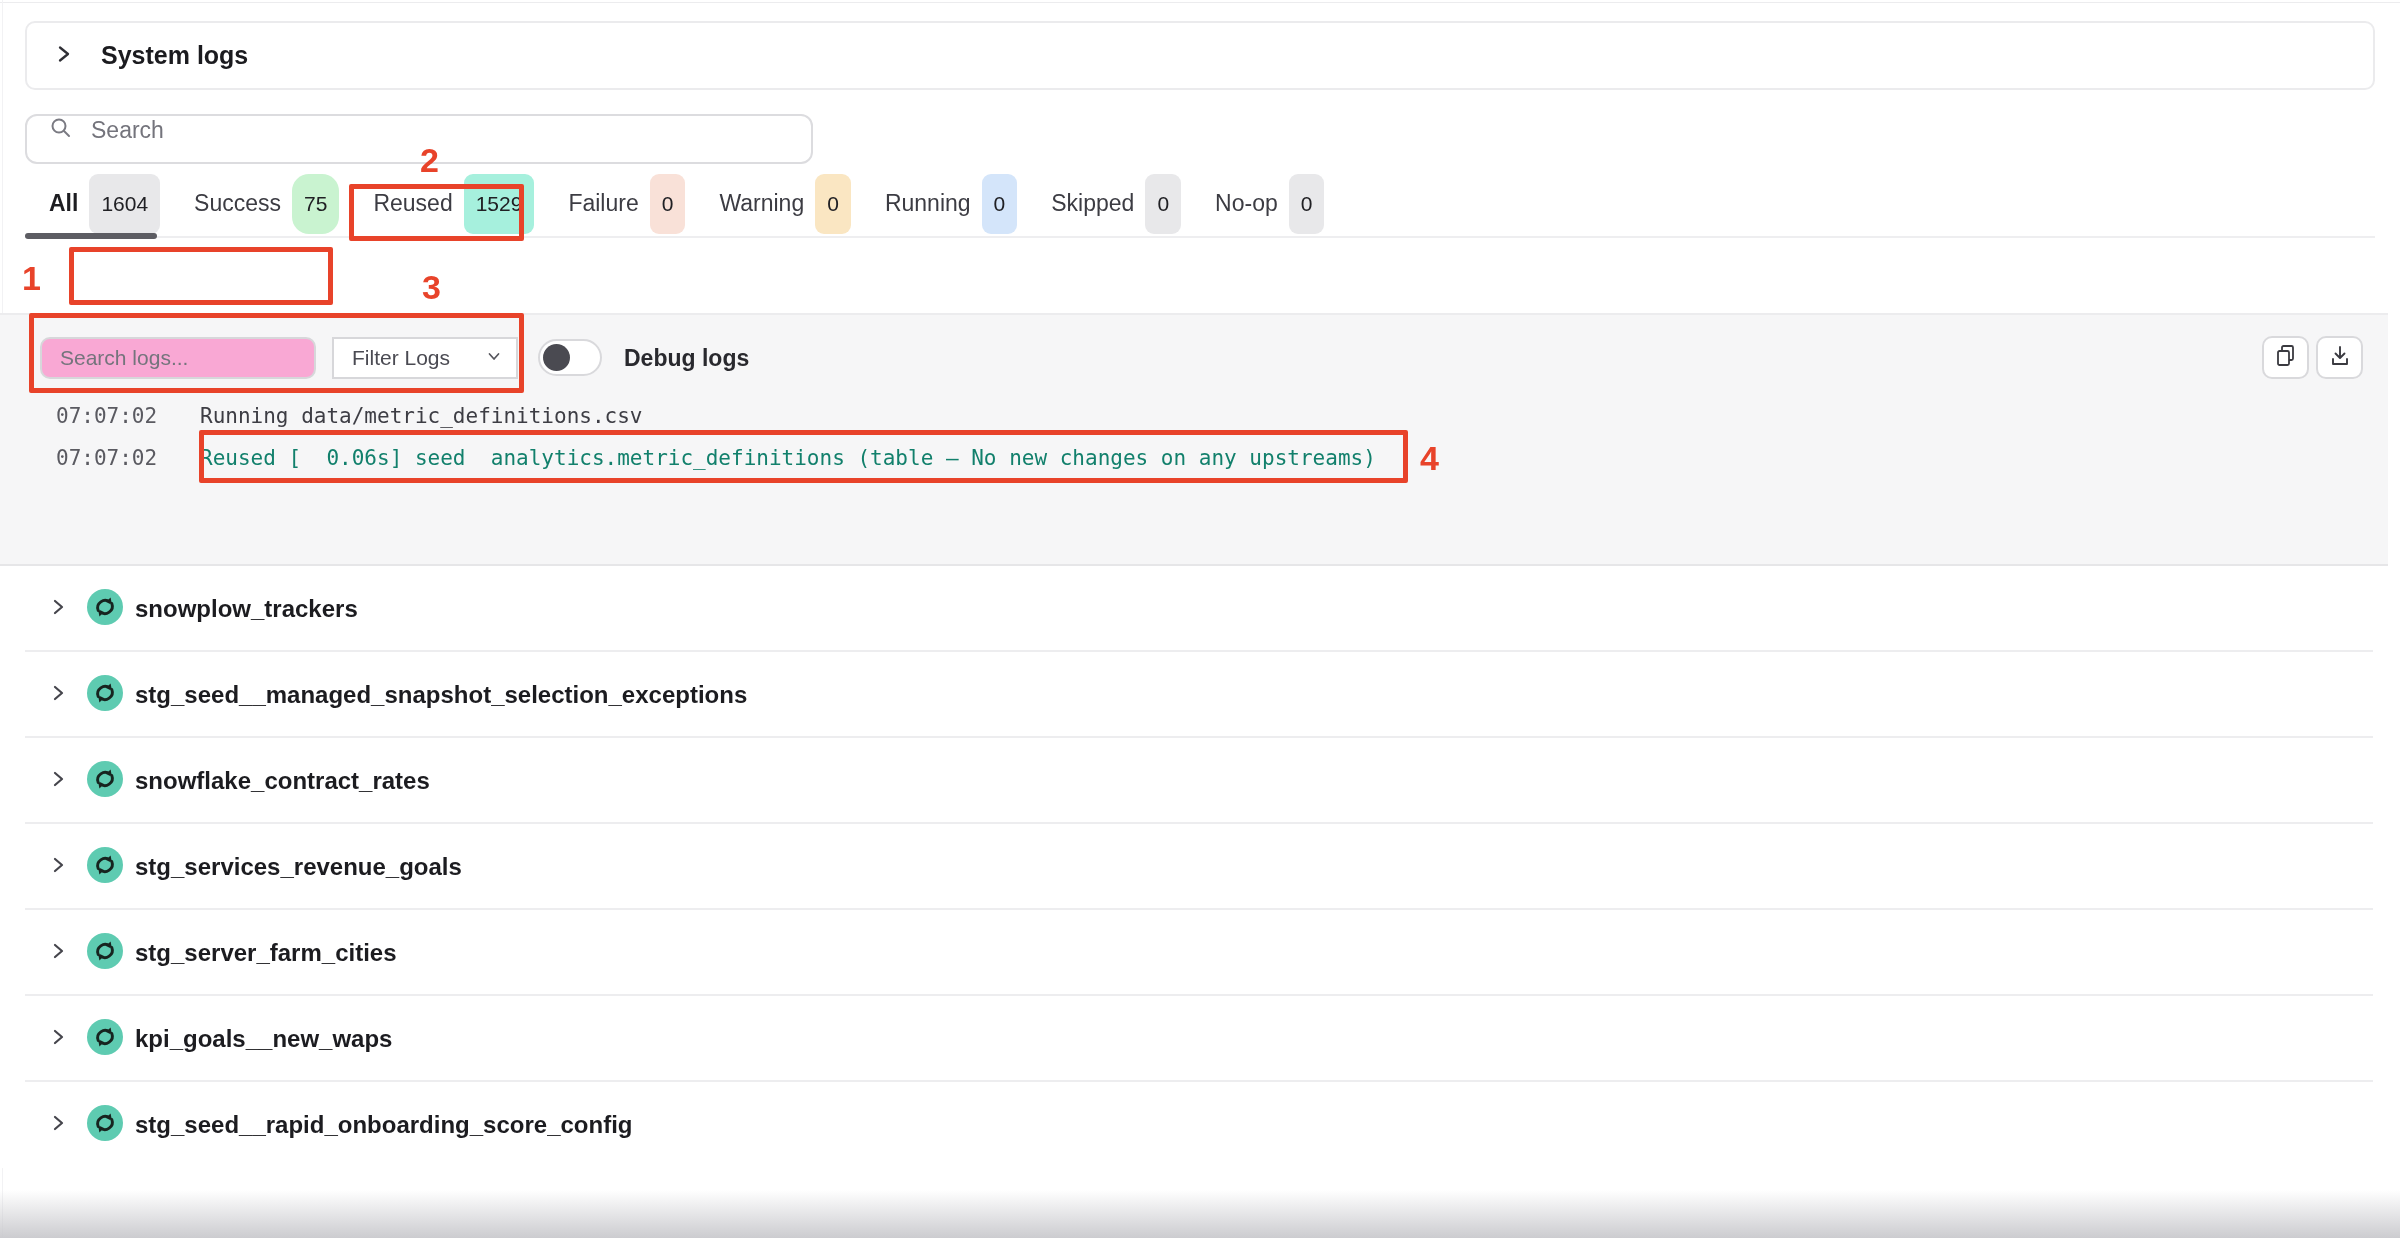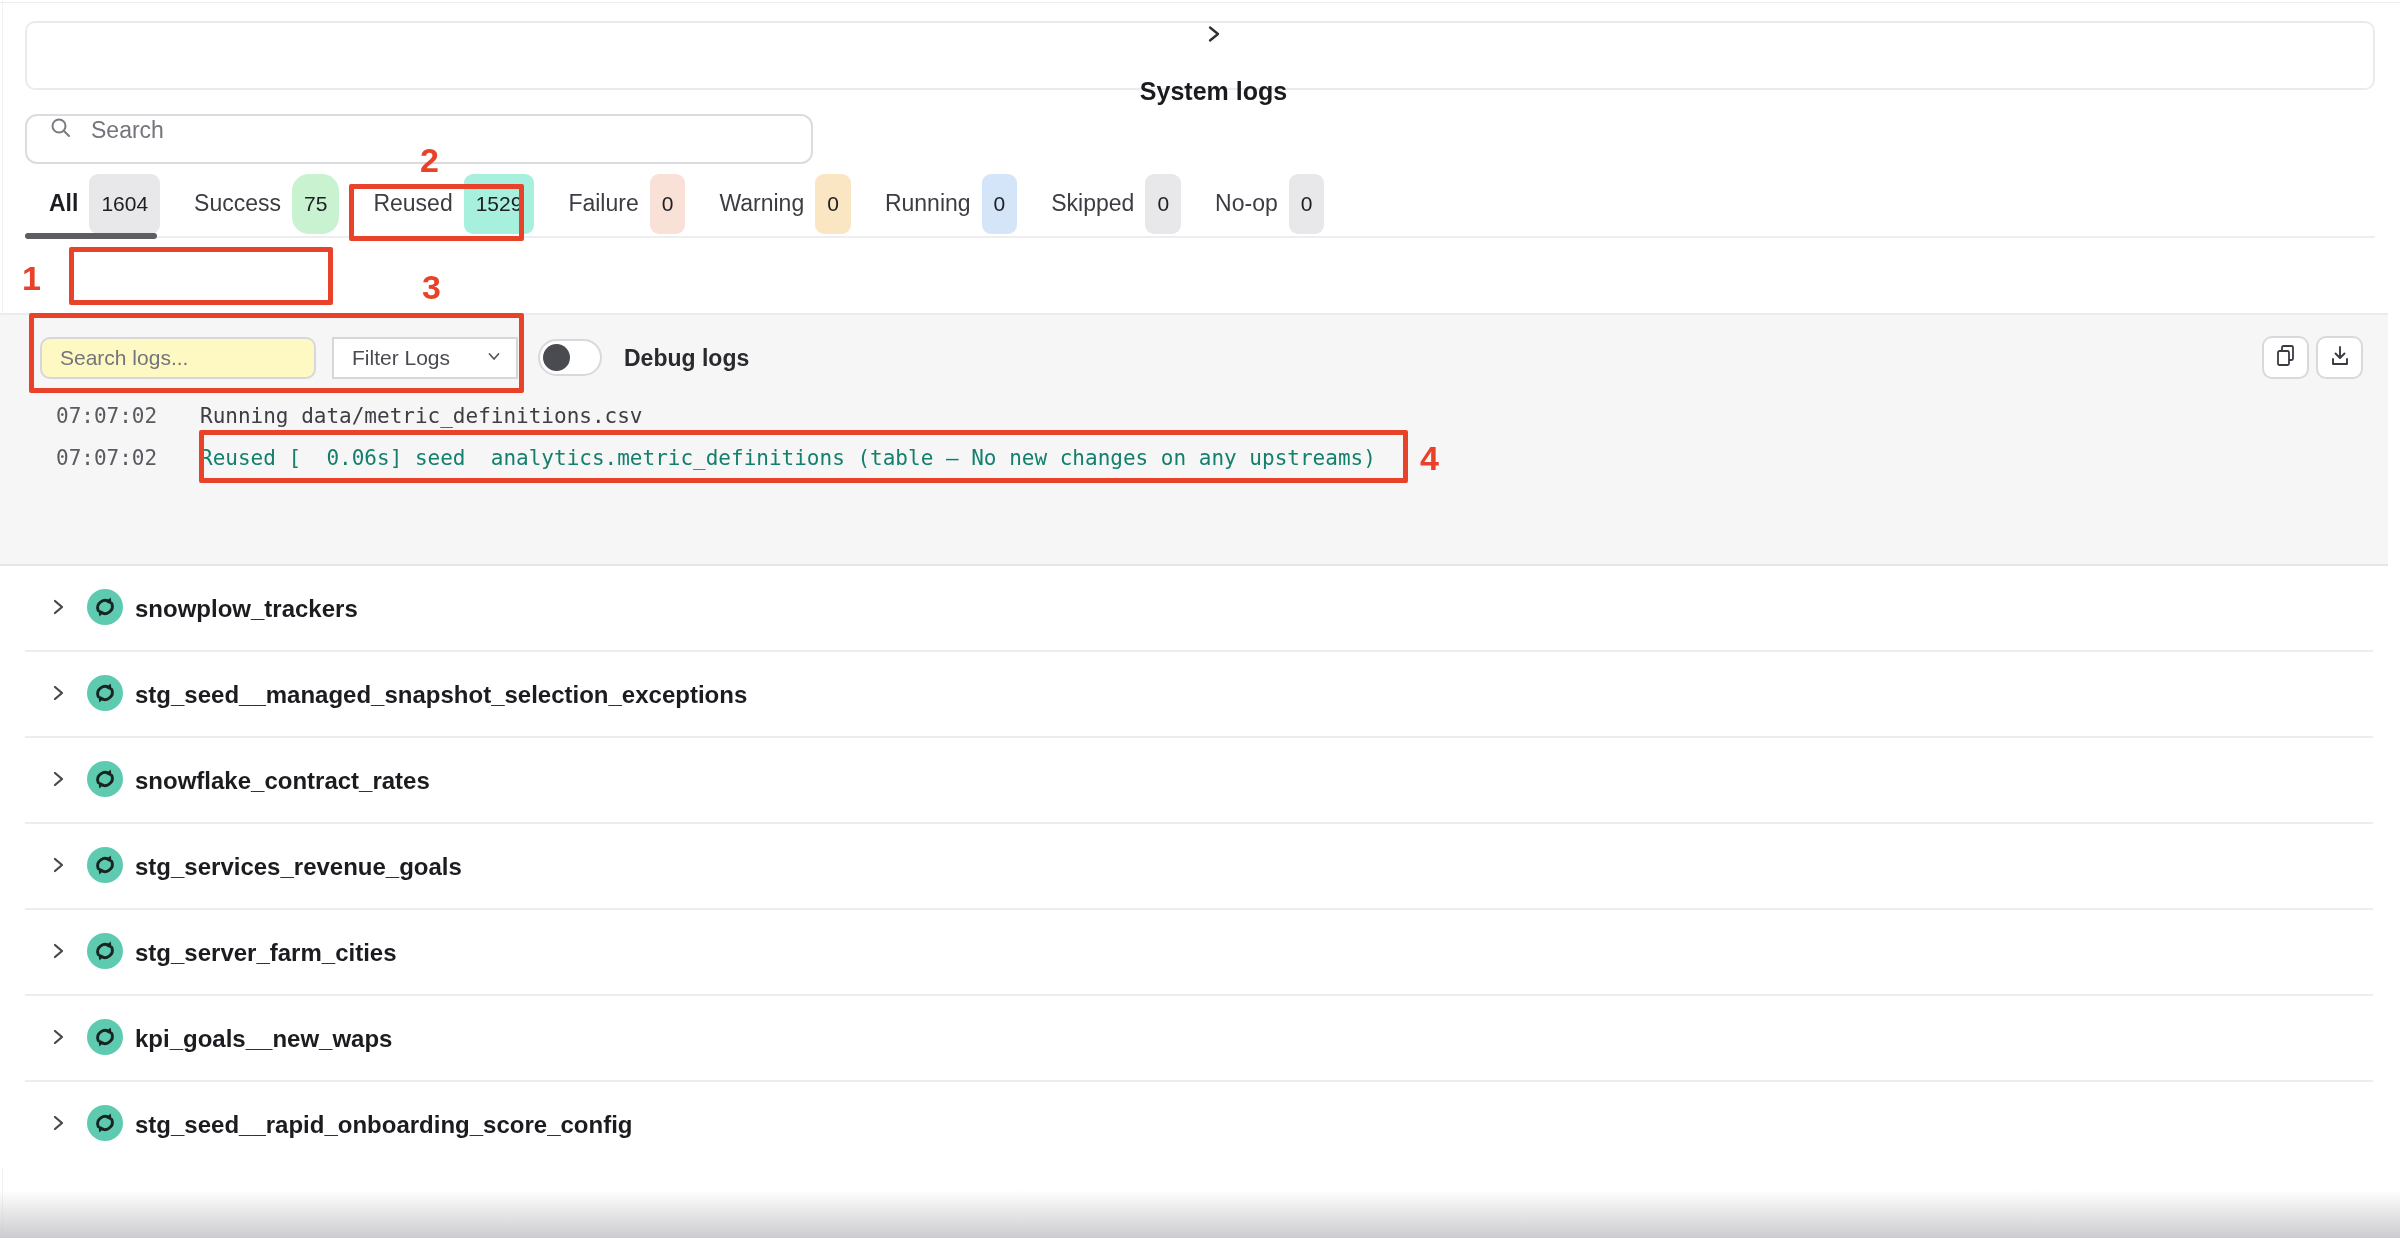--- a/index.html
+++ b/index.html
@@ -9,21 +9,21 @@
     -webkit-font-smoothing:antialiased;
     --ann:#e8432a; --reused:#12806c; --seed-bg:#5ecbb1; --seed-glyph:#17241f;
   }
   .page{position:relative;width:2400px;height:1238px;background:#fff;overflow:hidden;}
   .hairline-top{position:absolute;left:0;top:2px;width:100%;height:1px;background:#ececee;}
   .hairline-left{position:absolute;left:2px;top:0;width:1px;height:100%;background:#f2f2f4;}
 
   
   .syslog-card{position:absolute;left:25px;top:21px;width:2350px;height:69px;
     border:2px solid #ebebed;border-radius:10px;background:#fff;
-    display:flex;align-items:center;box-sizing:border-box;padding-left:27px;gap:28px;flex-direction:column;}
+    display:flex;align-items:center;box-sizing:border-box;padding-left:27px;gap:28px;}
   .syslog-title{font-size:25px;font-weight:700;color:#1b1b1f;}
 
   
   .search-card{position:absolute;left:25px;top:114px;width:788px;height:50px;
     border:2px solid #dcdcdf;border-radius:12px;background:#fff;
     display:flex;align-items:flex-start;box-sizing:border-box;padding-left:22px;gap:16px;}
   .search-card input{border:none;outline:none;background:transparent;font-family:"Liberation Sans",sans-serif;
     font-size:23px;color:#3c3c43;width:600px;}
   .search-card input::placeholder{color:#74747c;}
 
@@ -40,21 +40,21 @@
   .expanded-row{position:absolute;left:0;top:246px;width:100%;height:62px;}
   .chev{display:inline-block;}
   .expanded-row .chev-down{position:absolute;left:48px;top:22px;}
   .expanded-row .seed-icon{position:absolute;left:84px;top:13px;}
   .expanded-row .item-name{position:absolute;left:132px;top:0;line-height:62px;font-size:24px;font-weight:700;color:#1c1c20;}
 
   
   .panel{position:absolute;left:0;top:313px;width:2388px;height:253px;background:#f6f6f7;
     border-top:2px solid #ececee;border-bottom:2px solid #e6e6e8;box-sizing:border-box;}
   .log-search{position:absolute;left:40px;top:22px;width:276px;height:42px;border:2px solid #d7d7da;border-radius:10px;
-    background:#fef9c3;box-sizing:border-box;display:flex;align-items:center;padding-left:16px;}
+    background:#f9a8d4;box-sizing:border-box;display:flex;align-items:center;padding-left:16px;}
   .log-search input{border:none;outline:none;background:transparent;font-family:"Liberation Sans",sans-serif;
     font-size:21px;color:#3c3c43;width:230px;}
   .log-search input::placeholder{color:#74747c;}
   .log-filter{position:absolute;left:332px;top:22px;width:186px;height:42px;border:2px solid #d7d7da;border-radius:0;
     background:#fff;box-sizing:border-box;display:flex;align-items:center;justify-content:space-between;
     padding:0 14px 0 18px;cursor:pointer;}
   .log-filter-label{font-size:21px;color:#4a4a52;}
   .toggle{position:absolute;left:538px;top:24px;width:64px;height:37px;border:2px solid #d9d9dc;border-radius:20px;
     background:#fff;box-sizing:border-box;cursor:pointer;}
   .toggle .knob{position:absolute;left:3px;top:3px;width:27px;height:27px;border-radius:50%;background:#4a4a51;}

